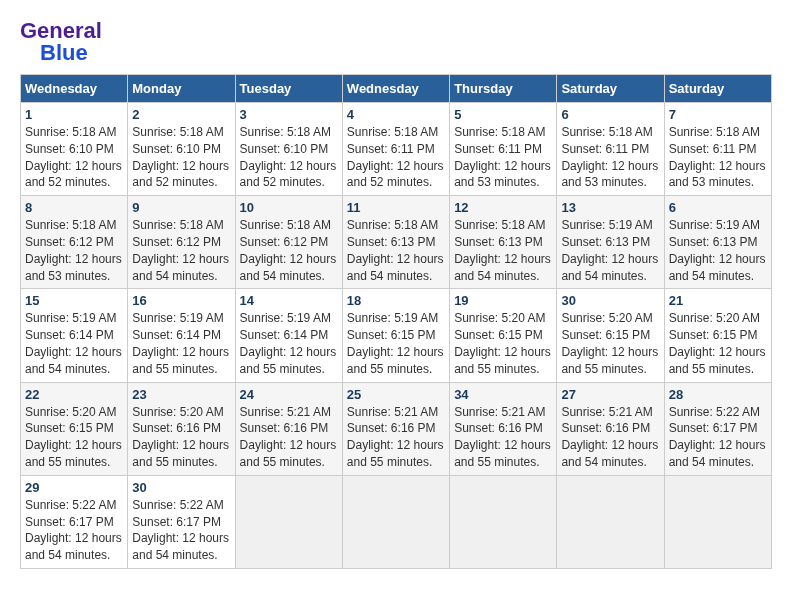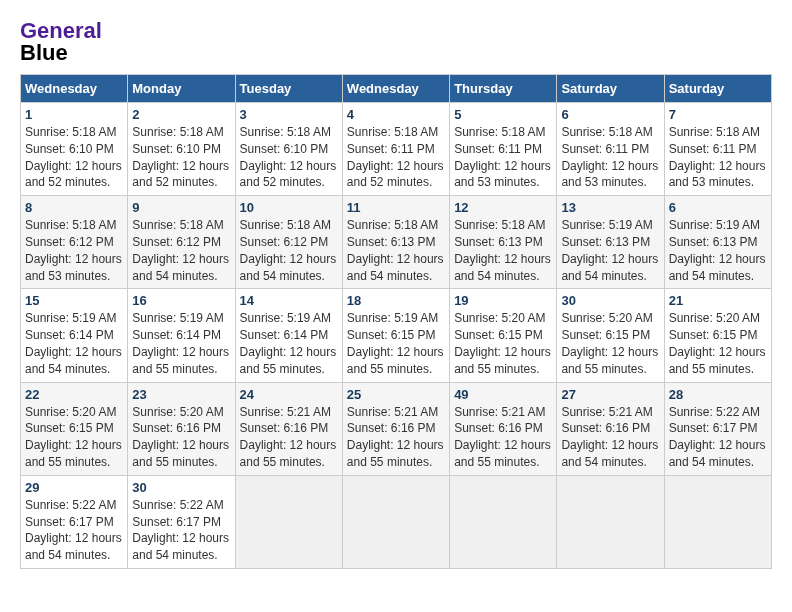--- a/index.html
+++ b/index.html
@@ -83,21 +83,21 @@
       background: #f0f0f0 !important;
     }
   </style>
 </head>
 <body>
 
 <div class="header">
   <div class="logo">
     <div class="logo-text">
       <span>General</span><br>
-      <span style="color:#000000;">Blue</span>
+      <span style="color:#1d4ed8;margin-left:20px;">Blue</span>
     </div>
   </div>
   <div class="title-block">
     <div class="month-title"></div>
     <div class="location"></div>
   </div>
 </div>
 
 <table>
   <thead>
@@ -313,21 +313,21 @@
         </td>
         <td>
           <span class="day-num">25</span>
 <div class="day-info">
   Sunrise: 5:21 AM<br>
   Sunset: 6:16 PM<br>
   Daylight: 12 hours and 55 minutes.
 </div>
         </td>
         <td>
-          <span class="day-num">49</span>
+          <span class="day-num">34</span>
 <div class="day-info">
   Sunrise: 5:21 AM<br>
   Sunset: 6:16 PM<br>
   Daylight: 12 hours and 55 minutes.
 </div>
         </td>
         <td>
           <span class="day-num">27</span>
 <div class="day-info">
   Sunrise: 5:21 AM<br>

